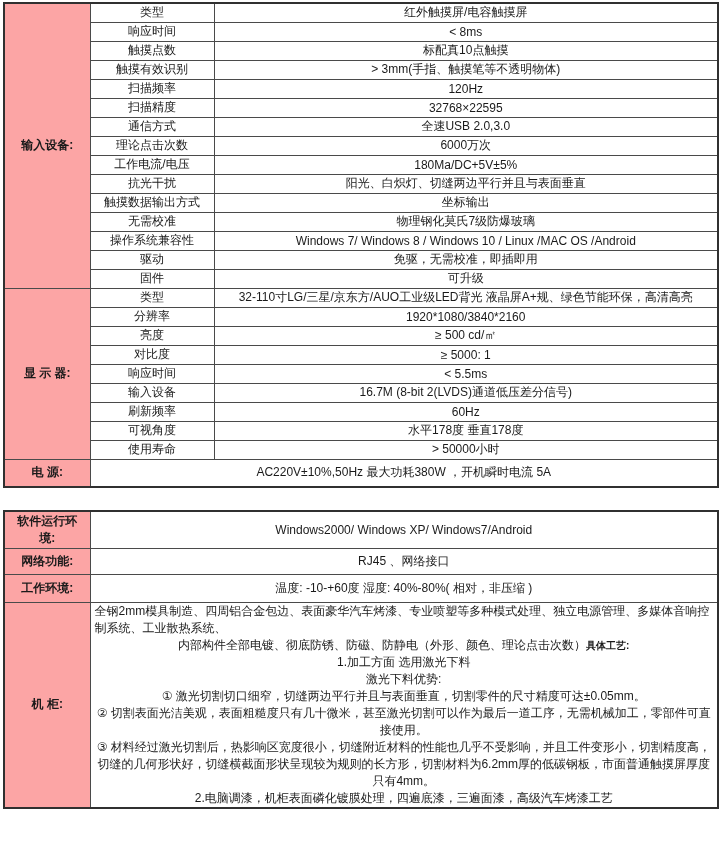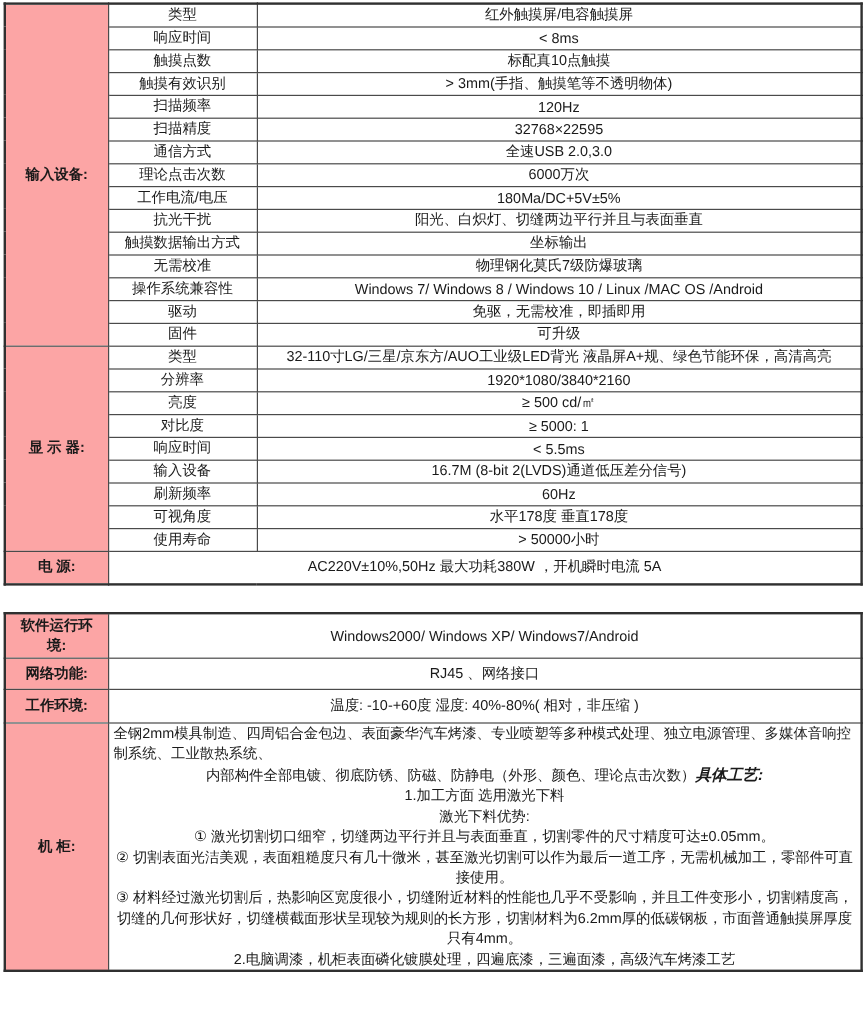--- a/index.html
+++ b/index.html
@@ -51,21 +51,21 @@
     text-align: left;
     vertical-align: top;
     padding: 3px 7px 0 7px;
   }
   td.cab-cell p {
     margin: 0;
     line-height: 17px;
     font-size: 12px;
   }
   .p-center { text-align: left; }
-  .em { font-weight: bold; font-size: 13px; font-style: italic; }
+  .em { font-weight: bold; font-size: 10px; }
 
   td.pc-label { vertical-align: top; padding-top: 2px; }
   td.pc-label span { display: block; line-height: 17px; }
   td.pc-value { vertical-align: top; padding-top: 5px; }
 
   td.label-2line span { display: block; line-height: 17px; }
 </style>
 </head>
 <body>
 

